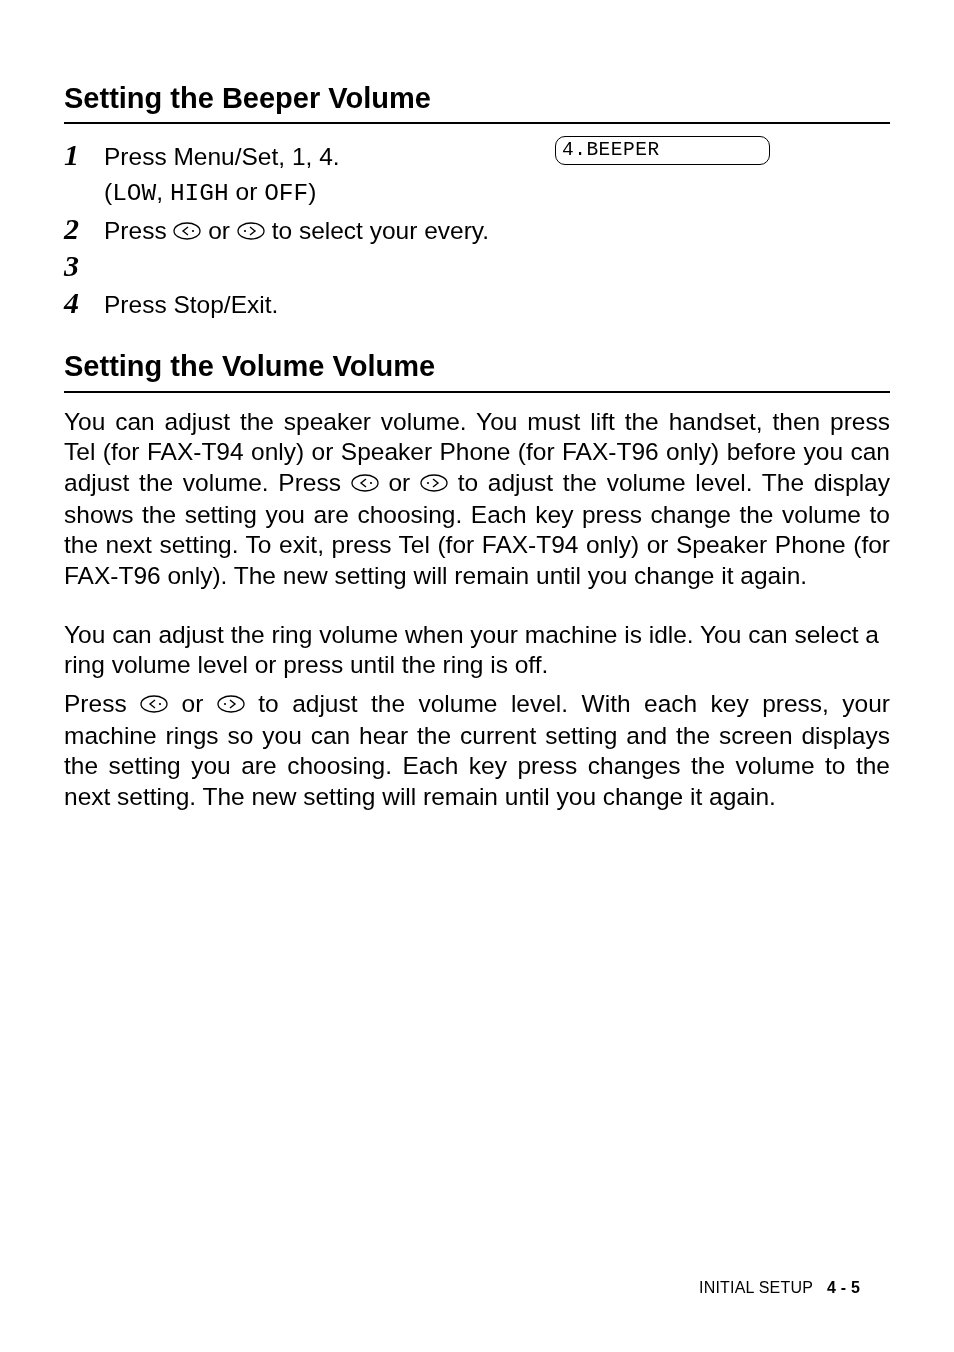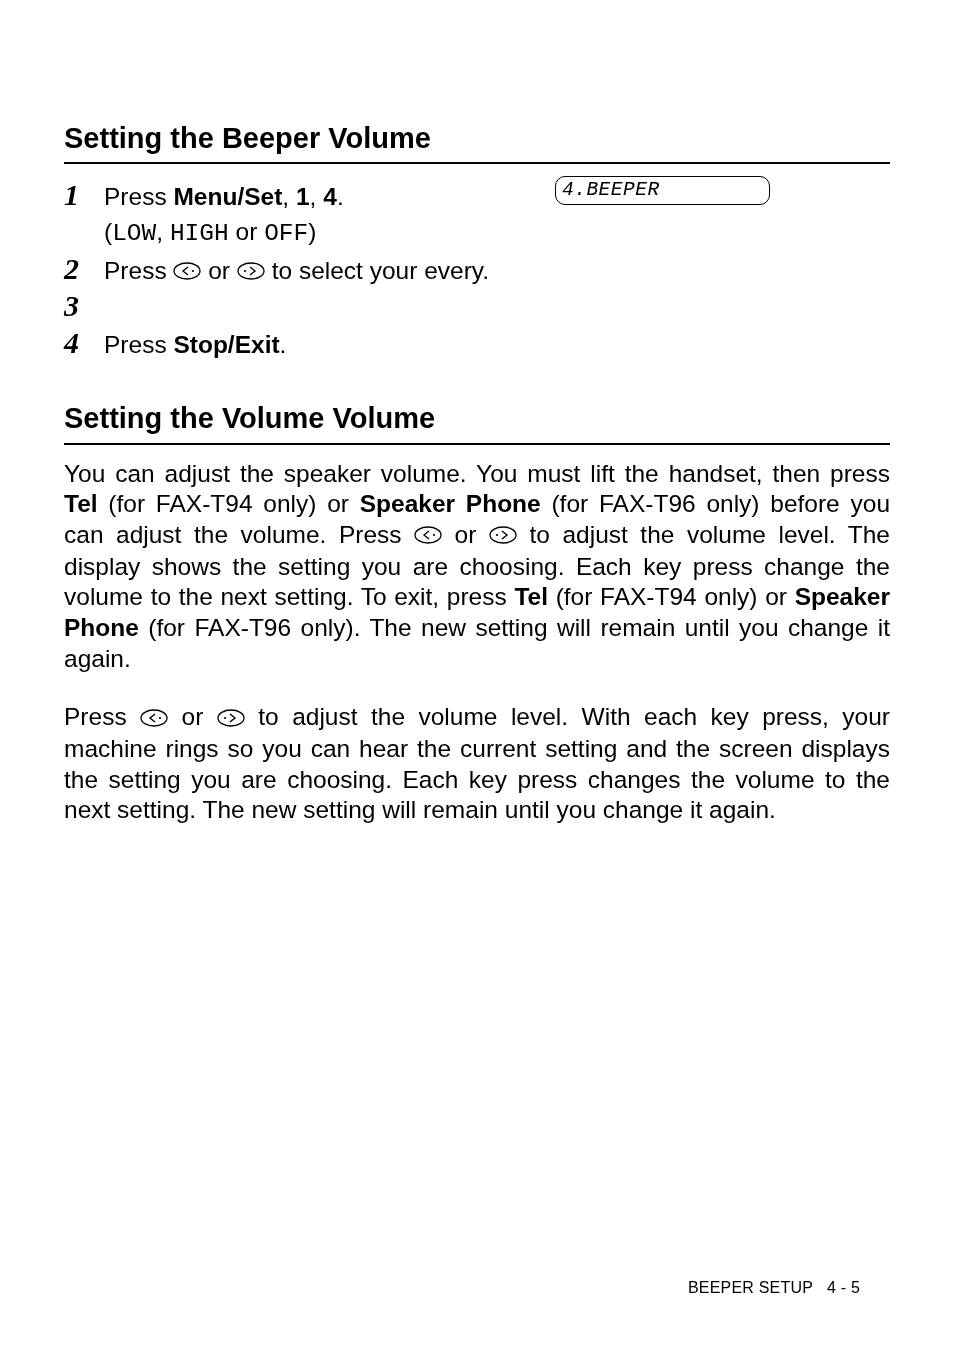--- a/index.html
+++ b/index.html
@@ -13,63 +13,61 @@
     font-size: 24.5px;
     line-height: 1.25;
   }
   .section { margin-bottom: 28px; }
   .section-title {
     font-size: 29px;
     font-weight: bold;
     border-bottom: 2px solid #000;
     padding-bottom: 6px;
     margin-bottom: 14px;
-    margin-top: 40px;
   }
   .body-text { margin-bottom: 8px; }
   .steps { list-style: none; padding-left: 0; }
   .step { display: flex; align-items: flex-start; margin-bottom: 2px; }
   .step-num {
     font-family: Georgia, "Times New Roman", serif;
     font-style: italic;
     font-weight: bold;
     font-size: 30px;
     min-width: 40px;
     padding-right: 8px;
     line-height: 1.15;
   }
   .step-text { flex: 1; padding-top: 4px; }
   .step-sub { margin-top: 4px; }
   .mono { font-family: "Courier New", Courier, monospace; }
-  .bold { font-weight: bold; }
+  .bold { font-weight: normal; }
   .lcd-box {
     border: 1.5px solid #000;
     border-radius: 10px;
     font-family: "Courier New", Courier, monospace;
     font-size: 19.5px;
     padding: 1px 10px 1px 6px;
     display: inline-block;
     min-width: 215px;
     position: absolute;
     right: 120px;
     letter-spacing: 0.5px;
-    font-style: italic;
   }
   .arrow-icon {
     display: inline-block;
     vertical-align: middle;
   }
   .footer {
     position: absolute;
     bottom: 54px;
     right: 94px;
     font-size: 16px;
     letter-spacing: 0.2px;
   }
-  .footer .pgnum { font-weight: normal; }
+  .footer .pgnum { font-weight: bold; }
 </style>
 </head>
 <body>
 
 <svg width="0" height="0" style="position:absolute">
   <defs>
     <g id="arrow-left-g">
       <ellipse cx="14" cy="9" rx="13" ry="8" fill="none" stroke="#000" stroke-width="1.3"></ellipse>
       <polyline points="15,5 10,9 15,13" fill="none" stroke="#000" stroke-width="1.4"></polyline>
       <circle cx="20" cy="9" r="1.1" fill="#000"></circle>
@@ -128,24 +126,25 @@
   <p class="body-text" style="text-align:justify;">
     <span>You can adjust the speaker volume. You must lift the handset, then press </span><span class="bold">Tel</span><span> (for FAX-T94 only) or </span><span class="bold">Speaker Phone</span><span> (for FAX-T96 only) before you can adjust the volume. Press </span><span class="arrow-icon"><svg width="28" height="18">
           <use href="#arrow-left-g"></use>
         </svg></span><span> or </span><span class="arrow-icon"><svg width="28" height="18">
           <use href="#arrow-right-g"></use>
         </svg></span><span> to adjust the volume level. The display shows the setting you are choosing. Each key press change the volume to the next setting. To exit, press </span><span class="bold">Tel</span><span> (for FAX-T94 only) or </span><span class="bold">Speaker Phone</span><span> (for FAX-T96 only). The new setting will remain until you change it again.</span>
   </p>
 </div>
 
 <div class="section">
+  <p class="body-text">You can adjust the ring volume when your machine is idle. You can select a ring volume level or press until the ring is off.</p>
   <p class="body-text" style="text-align:justify;">
     <span>Press </span><span class="arrow-icon"><svg width="28" height="18">
           <use href="#arrow-left-g"></use>
         </svg></span><span> or </span><span class="arrow-icon"><svg width="28" height="18">
           <use href="#arrow-right-g"></use>
         </svg></span><span> to adjust the volume level. With each key press, your machine rings so you can hear the current setting and the screen displays the setting you are choosing. Each key press changes the volume to the next setting. The new setting will remain until you change it again.</span>
   </p>
 </div>
 
 <div class="footer">
-  <span>BEEPER SETUP</span>&nbsp;&nbsp;&nbsp;<span class="pgnum">4 - 5</span>
+  <span>INITIAL SETUP</span>&nbsp;&nbsp;&nbsp;<span class="pgnum">4 - 5</span>
 </div>
 
 </body></html>

